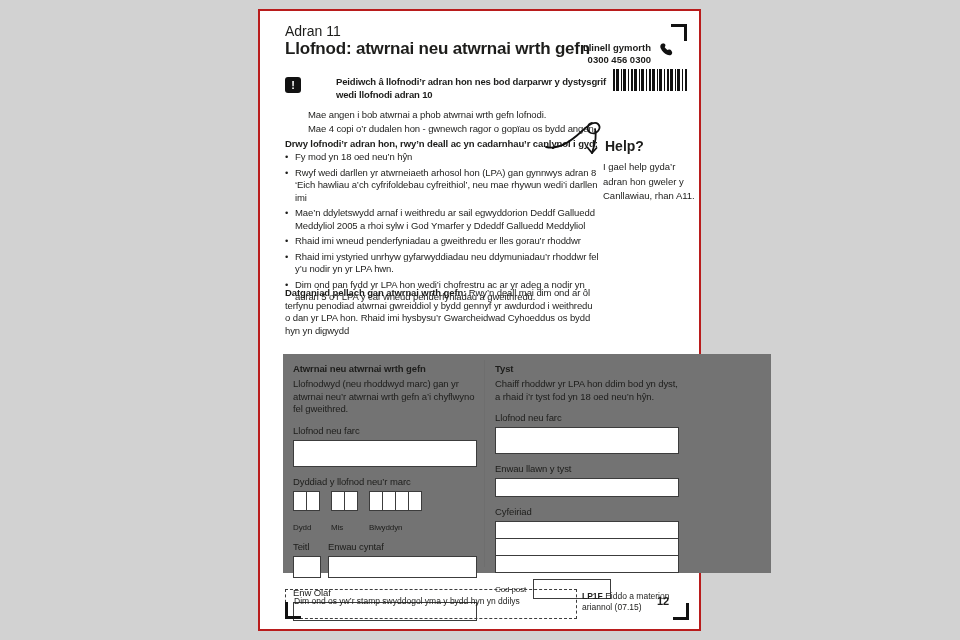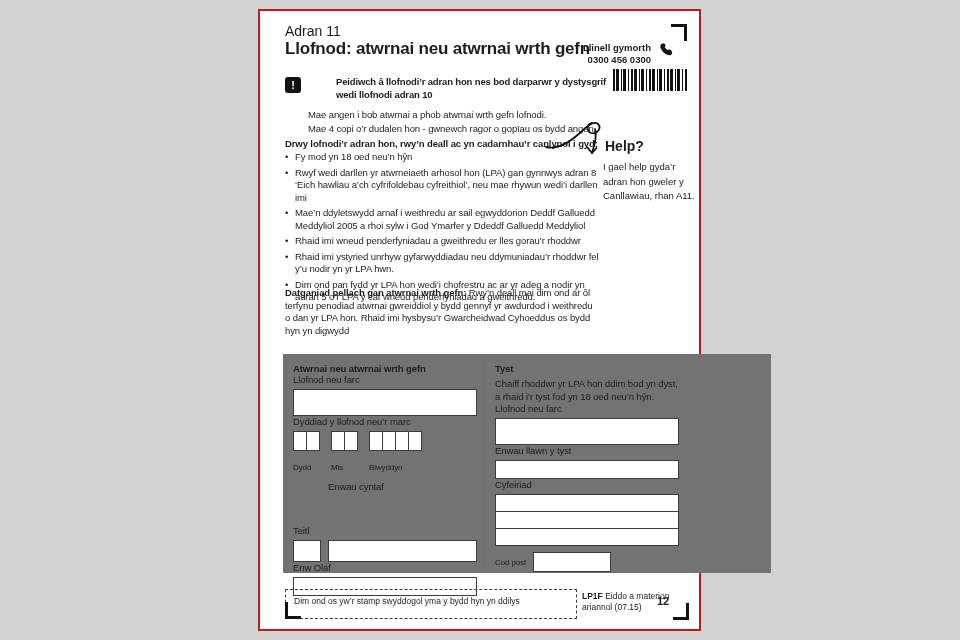--- a/index.html
+++ b/index.html
@@ -30,34 +30,34 @@
   .help-arrow{left:284px;top:106px;width:66px;height:50px;}
   .help-title{left:345px;top:127px;font-size:14px;font-weight:bold;text-align:center;}
   .help-body{left:343px;top:149px;width:94px;font-size:9.5px;line-height:14.5px;}
   .panel{left:23px;top:343px;width:488px;height:219px;background:#737373;}
   .panel-divider{position:absolute;left:201px;top:6px;bottom:6px;width:1px;background:#6e6e6e;}
   .col{position:absolute;top:9px;width:184px;font-size:9.5px;letter-spacing:-0.1px;}
   .col-left{left:10px;}
   .col-right{left:212px;}
   .col h3{margin:0;font-size:9.5px;font-weight:bold;}
   .col .desc{margin:4px 0 0 0;line-height:12.5px;}
-  .field-label{}
+  .field-label{margin-top:9px;}
   .field-label-sm{font-size:8px;}
   .box{background:#fff;border:1px solid #3c3c3c;box-sizing:border-box;}
   .sig-box{height:27px;margin-top:4px;}
   .line-box{height:19px;margin-top:4px;}
   .addr-box{height:18px;margin-top:-1px;}
   .addr-box.first{margin-top:4px;}
   .date-row{display:flex;gap:11px;margin-top:4px;}
   .date-group .cells{display:flex;}
   .cell{width:14px;height:20px;background:#fff;border:1px solid #3c3c3c;box-sizing:border-box;margin-left:-1px;}
   .cell:first-child{margin-left:0;}
   .date-group .field-label-sm{margin-top:12px;}
   .name-labels{display:flex;margin-top:9px;}
-  .name-labels .lbl-title{width:35px;margin-top:44px;}
+  .name-labels .lbl-title{width:35px;}
   .name-row{display:flex;margin-top:4px;}
   .title-box{width:28px;height:22px;}
   .first-box{flex:1;height:22px;margin-left:7px;}
   .postcode-row{display:flex;align-items:center;margin-top:6px;}
   .postcode-row .field-label-sm{width:38px;}
   .postcode-box{width:78px;height:20px;}
   .stamp-box{left:25px;top:578px;width:292px;height:30px;border:1px dashed #3c3c3c;box-sizing:border-box;
     font-size:8.5px;padding:6px 8px;box-sizing:border-box;}
   .formcode{left:322px;top:580px;width:88px;font-size:8.5px;line-height:11px;}
   .pagenum{left:397px;top:584px;font-size:11px;font-weight:bold;}
@@ -112,20 +112,21 @@
       <path d="M48 36 L43.5 30.5 M48 36 L52.5 31" fill="none" stroke="#111" stroke-width="1.8" stroke-linecap="round"></path>
     </svg>
     <div class="abs help-title">Help?</div>
     <div class="abs help-body">I gael help gyda’r adran hon gweler y Canllawiau, rhan A11.</div>
 
     <div class="abs panel">
       <div class="panel-divider"></div>
 
       <div class="col col-left">
         <h3>Atwrnai neu atwrnai wrth gefn</h3>
+        <p class="desc">Llofnodwyd (neu rhoddwyd marc) gan yr atwrnai neu’r atwrnai wrth gefn a’i chyflwyno fel gweithred.</p>
         <div class="field-label">Llofnod neu farc</div>
         <div class="box sig-box"></div>
         <div class="field-label">Dyddiad y llofnod neu’r marc</div>
         <div class="date-row">
           <div class="date-group">
             <div class="cells">
               <div class="cell"></div>
               <div class="cell"></div>
             </div>
             <div class="field-label-sm">Dydd</div>

